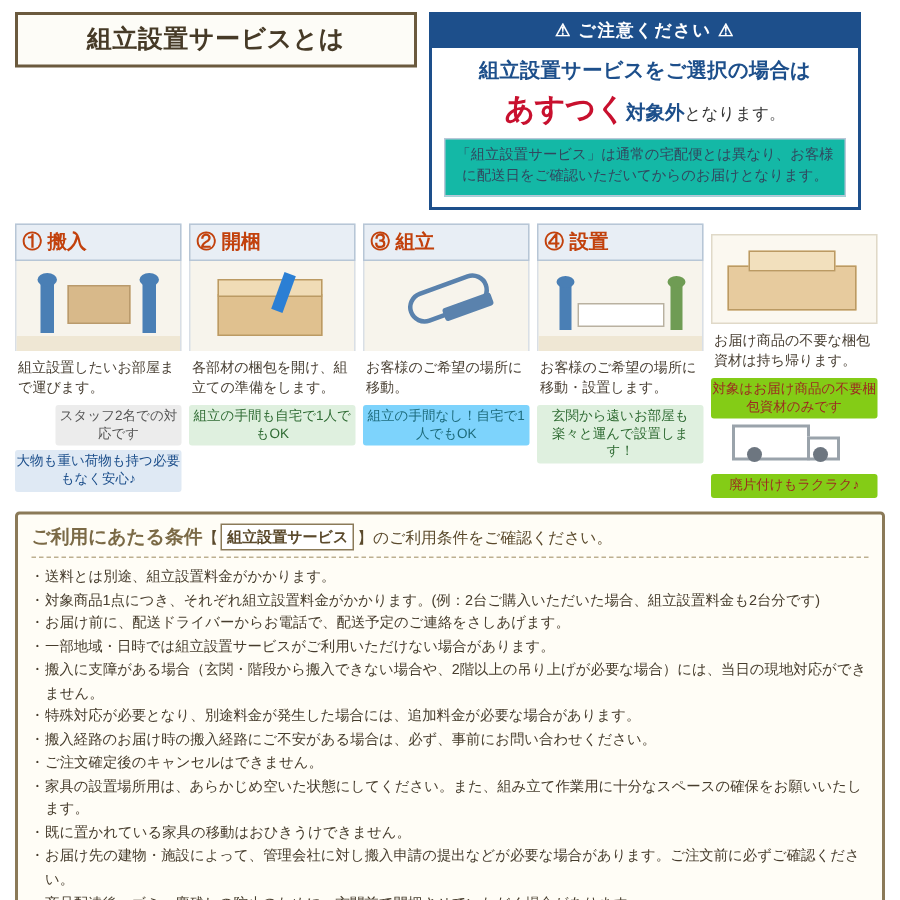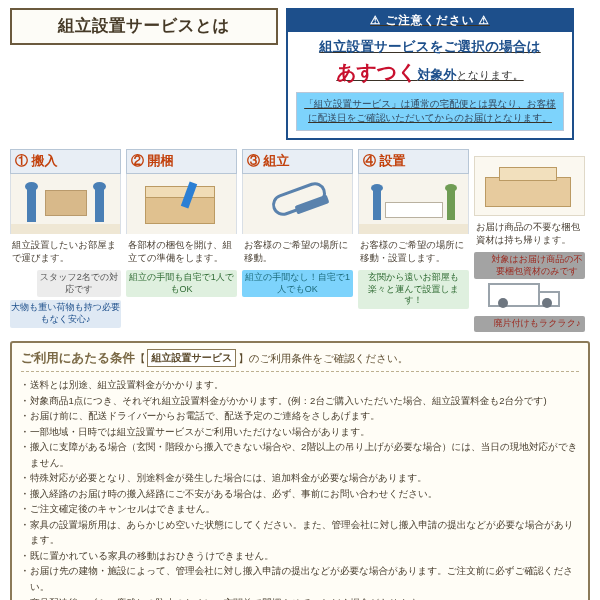--- a/index.html
+++ b/index.html
@@ -47,21 +47,20 @@
     vertical-align:middle;
     margin-left:6px;
     line-height:1;
   }
 
   
   .notice {
     width:288px;
     border:2px solid #1d4f8b;
     background:#ffffff;
-    text-decoration:underline;
   }
   .notice-head {
     background:#1d4f8b;
     color:#fff;
     text-align:center;
     font-size:11.5px;
     font-weight:bold;
     padding:3px 0 4px;
     letter-spacing:1px;
   }
@@ -89,21 +88,21 @@
     font-weight:bold;
     font-size:13px;
   }
   .notice-l2 .tail {
     color:#333;
     font-size:11px;
   }
   .notice-sub {
     margin-top:6px;
     border:1px solid #b9c7d8;
-    background:#7dd3fc;
+    background:#14b8a6;
     color:#31485f;
     font-size:9.6px;
     line-height:1.5;
     padding:4px 6px;
     text-align:center;
   }
 
   
   .steps { display:flex; gap:5px; margin-top:9px; }
   .step { width:111px; }
@@ -134,21 +133,21 @@
     margin-top:3px;
     font-size:9px;
     text-align:center;
     border-radius:2px;
     padding:2px 1px;
     line-height:1.3;
   }
   .tag-blue { background:#dfe9f4; color:#1d4f8b; }
   .tag-green { background:#dff0df; color:#2f6b33; }
   .tag-cyan { background:#7dd3fc; color:#1d6b7c; }
-  .tag-red { background:#a3a3a3; color:#9c2a20;padding-left:16px; }
+  .tag-red { background:#84cc16; color:#9c2a20; }
   .tag-gray { background:#ececec; color:#555;margin-left:27px; }
 
   
   .truck-box {
     border:1px solid #e0d9c8;
     background:#fbf8f0;
     height:60px;
     position:relative;
     overflow:hidden;
   }
@@ -314,20 +313,20 @@
     </div>
     <ul>
       <li>送料とは別途、組立設置料金がかかります。</li>
       <li>対象商品1点につき、それぞれ組立設置料金がかかります。(例：2台ご購入いただいた場合、組立設置料金も2台分です)</li>
       <li>お届け前に、配送ドライバーからお電話で、配送予定のご連絡をさしあげます。</li>
       <li>一部地域・日時では組立設置サービスがご利用いただけない場合があります。</li>
       <li>搬入に支障がある場合（玄関・階段から搬入できない場合や、2階以上の吊り上げが必要な場合）には、当日の現地対応ができません。</li>
       <li>特殊対応が必要となり、別途料金が発生した場合には、追加料金が必要な場合があります。</li>
       <li>搬入経路のお届け時の搬入経路にご不安がある場合は、必ず、事前にお問い合わせください。</li>
       <li>ご注文確定後のキャンセルはできません。</li>
-      <li>家具の設置場所用は、あらかじめ空いた状態にしてください。また、管理会社に対し搬入申請の提出などが必要な場合があります。</li>
+      <li>家具の設置場所用は、あらかじめ空いた状態にしてください。また、組み立て作業用に十分なスペースの確保をお願いいたします。</li>
       <li>既に置かれている家具の移動はおひきうけできません。</li>
       <li>お届け先の建物・施設によって、管理会社に対し搬入申請の提出などが必要な場合があります。ご注文前に必ずご確認ください。</li>
       <li>商品配達後、ゴミ・塵残しの防止のために、玄関前で開梱させていただく場合があります。</li>
     </ul>
   </div>
 
 </div>
 
 </body></html>

